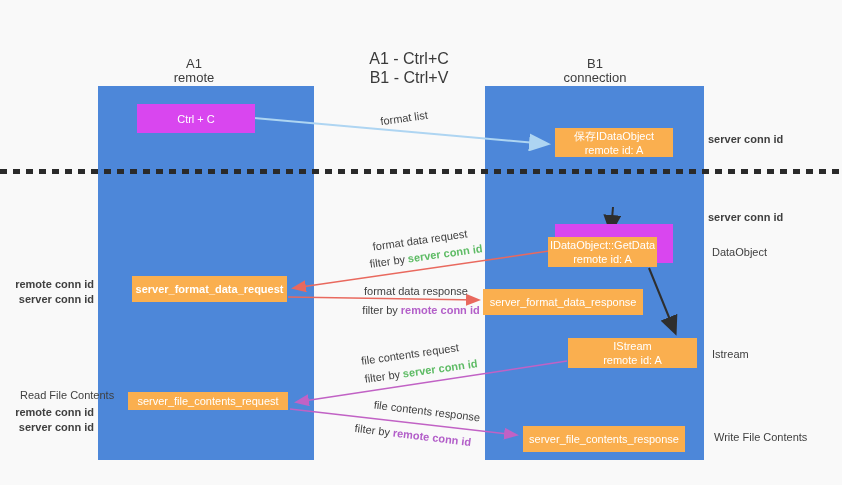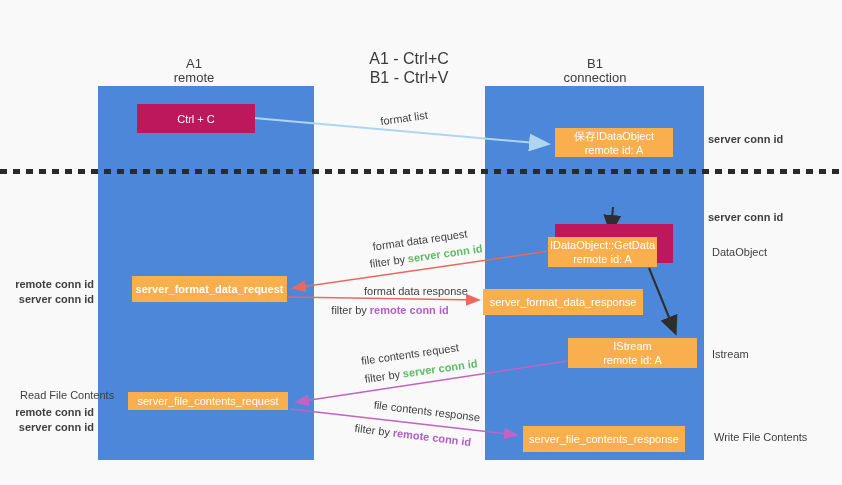--- a/index.html
+++ b/index.html
@@ -25,21 +25,21 @@
   .divider {
     position: absolute; left: 0; top: 169px; width: 842px; height: 5px;
     background: repeating-linear-gradient(to right, #2a2a2a 0 7px, transparent 7px 13px);
   }
   svg.arrows { position: absolute; left: 0; top: 0; }
   .box {
     position: absolute; display: flex; align-items: center; justify-content: center;
     color: #ffffff; font-size: 11px; text-align: center; line-height: 14px;
     white-space: nowrap;
   }
-  .box.green  { background: #be185d; }
+  .box.green  { background: #d946ef; }
   .box.orange { background: #faaf4f; }
   .flow-label {
     position: absolute; font-size: 11px; color: #3f3f3f; white-space: nowrap;
     transform: translate(-50%, -50%);
   }
   .rot-neg { transform: translate(-50%, -50%) rotate(-8deg); }
   .rot-pos { transform: translate(-50%, -50%) rotate(7deg); }
   .green-text  { color: #5fbc66; font-weight: bold; }
   .purple-text { color: #b35fc9; font-weight: bold; }
   .side-label {
@@ -142,21 +142,21 @@
   </div>
 
   <div class="flow-label rot-neg" style="left:404px; top:118px;">format list</div>
 
   <div class="flow-label rot-neg" style="left:420px; top:240px;">format data request</div>
   <div class="flow-label rot-neg" style="left:426px; top:256px;">
     <span>filter by</span><span class="green-text gap">server conn id</span>
   </div>
 
   <div class="flow-label" style="left:416px; top:291px;">format data response</div>
-  <div class="flow-label" style="left:390px; top:310px;">
+  <div class="flow-label" style="left:421px; top:310px;">
     <span>filter by</span><span class="purple-text gap">remote conn id</span>
   </div>
 
   <div class="flow-label rot-neg" style="left:410px; top:354px;">file contents request</div>
   <div class="flow-label rot-neg" style="left:421px; top:371px;">
     <span>filter by</span><span class="green-text gap">server conn id</span>
   </div>
 
   <div class="flow-label rot-pos" style="left:427px; top:411px;">file contents response</div>
   <div class="flow-label rot-pos" style="left:413px; top:435px;">

